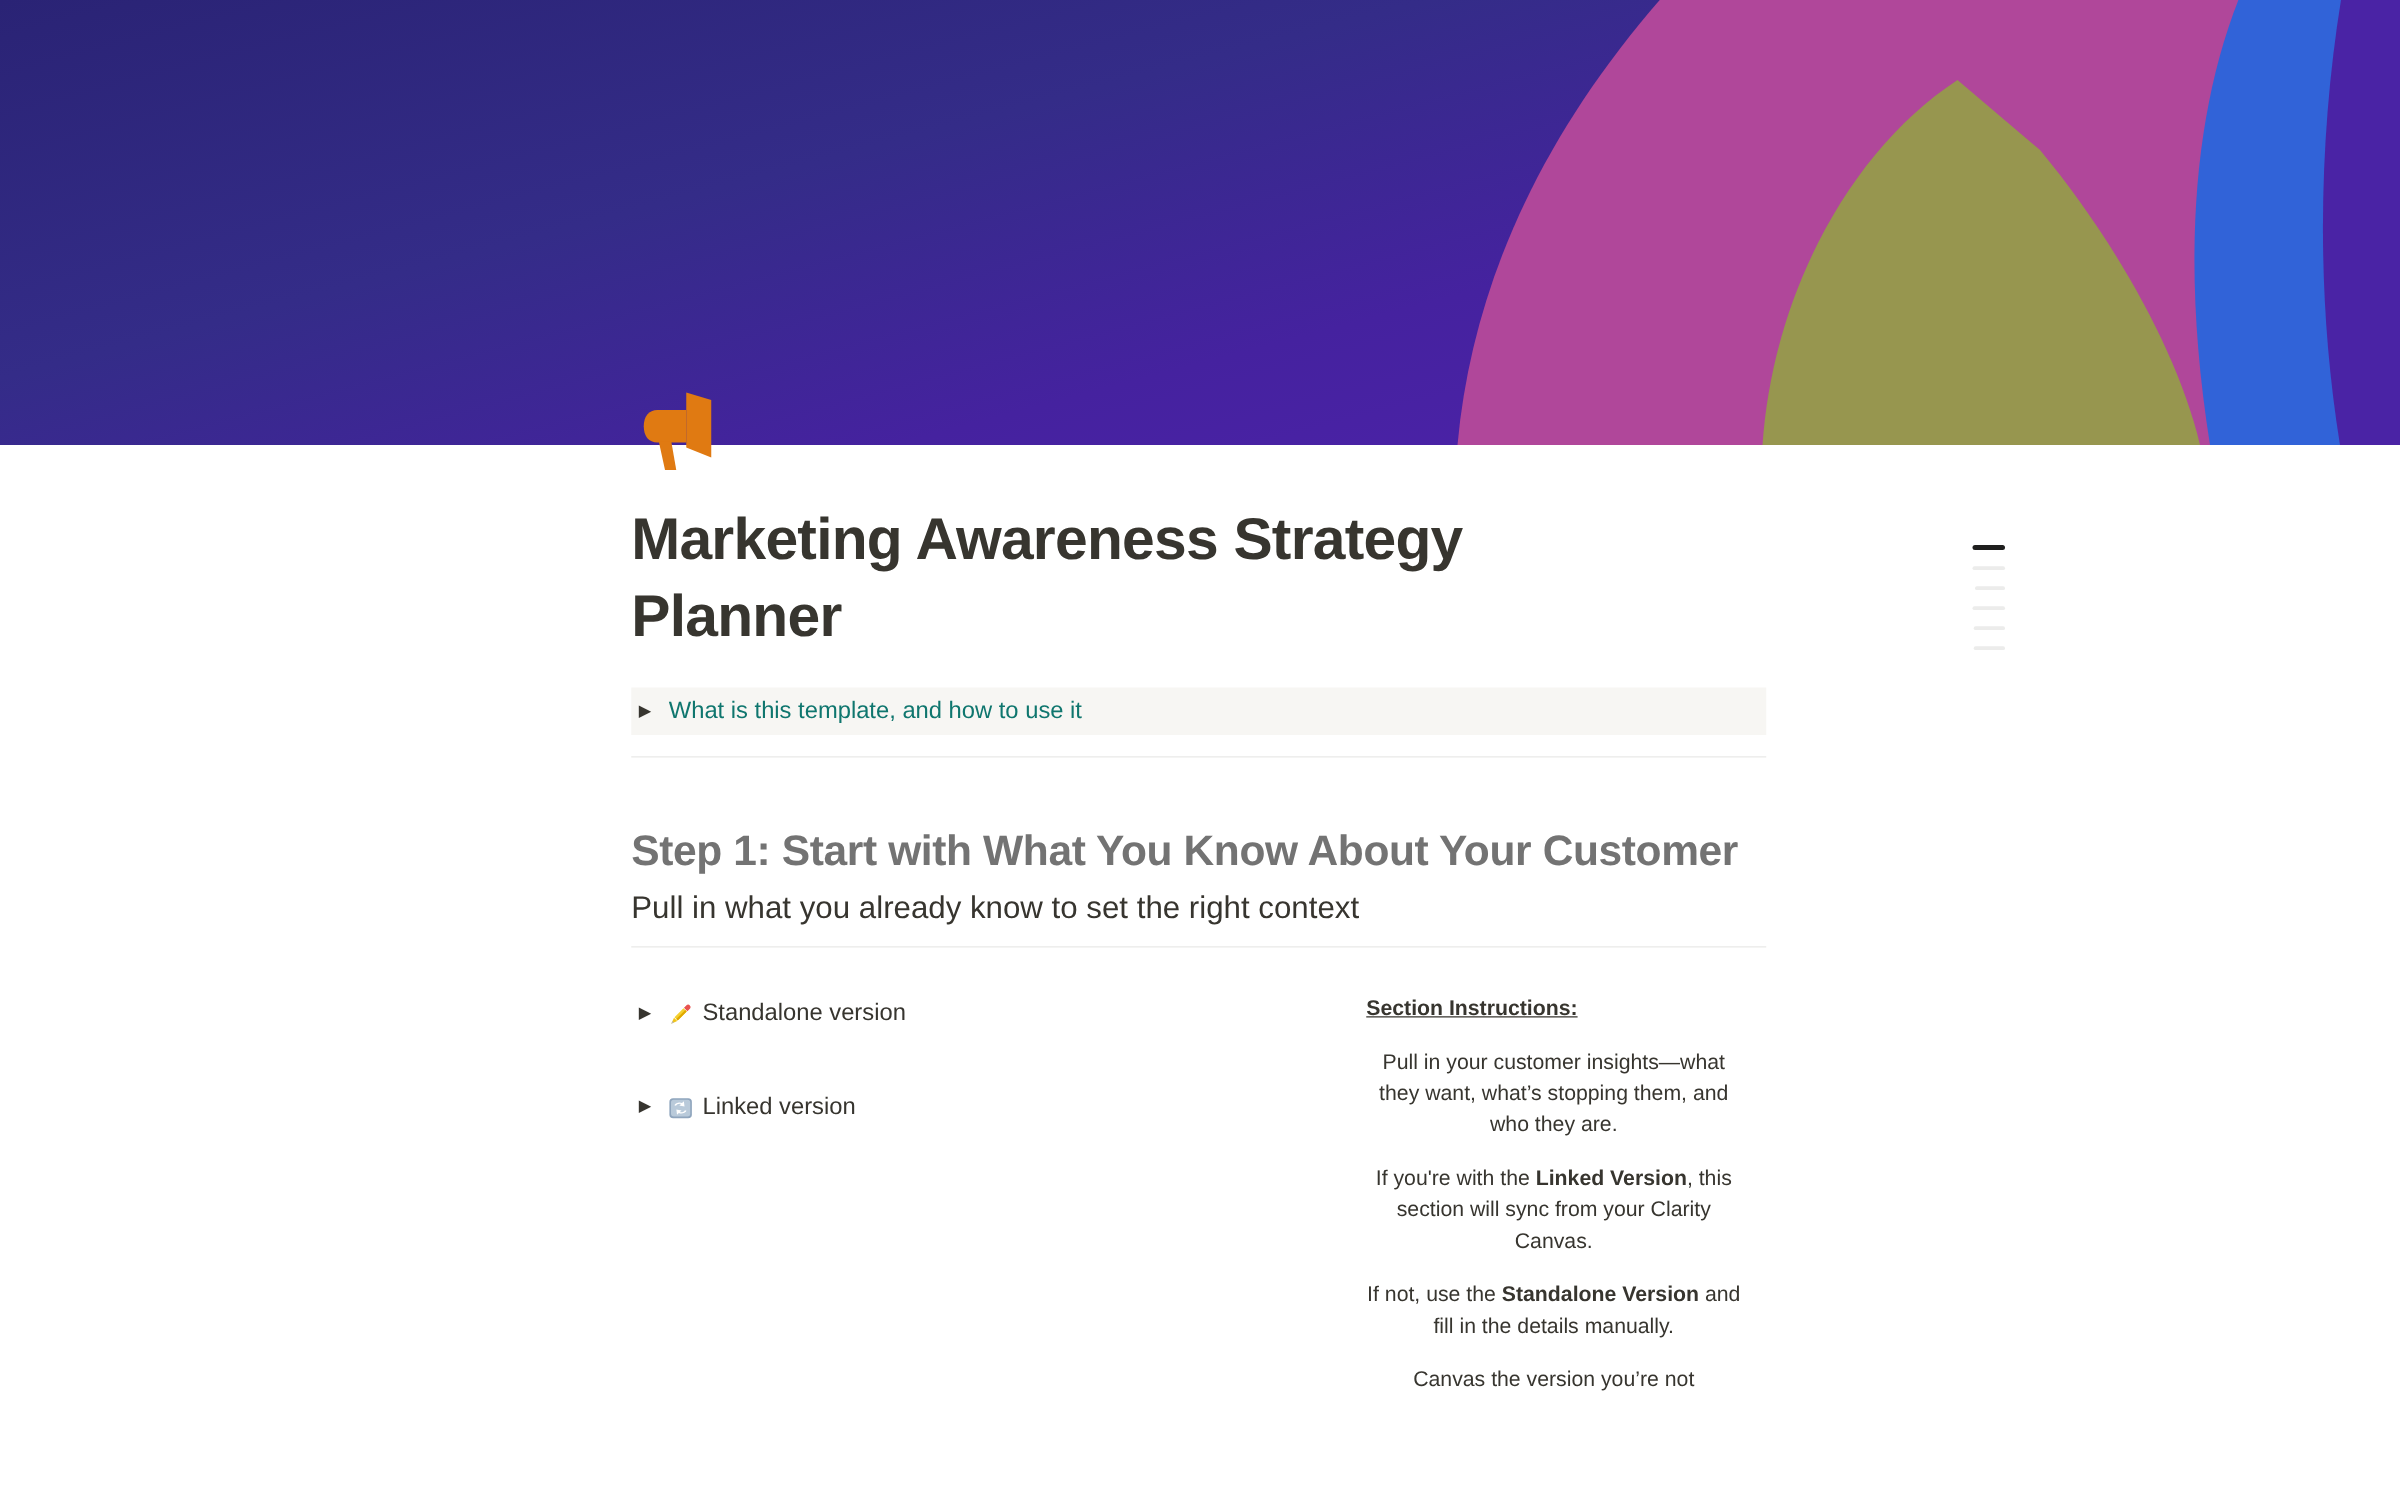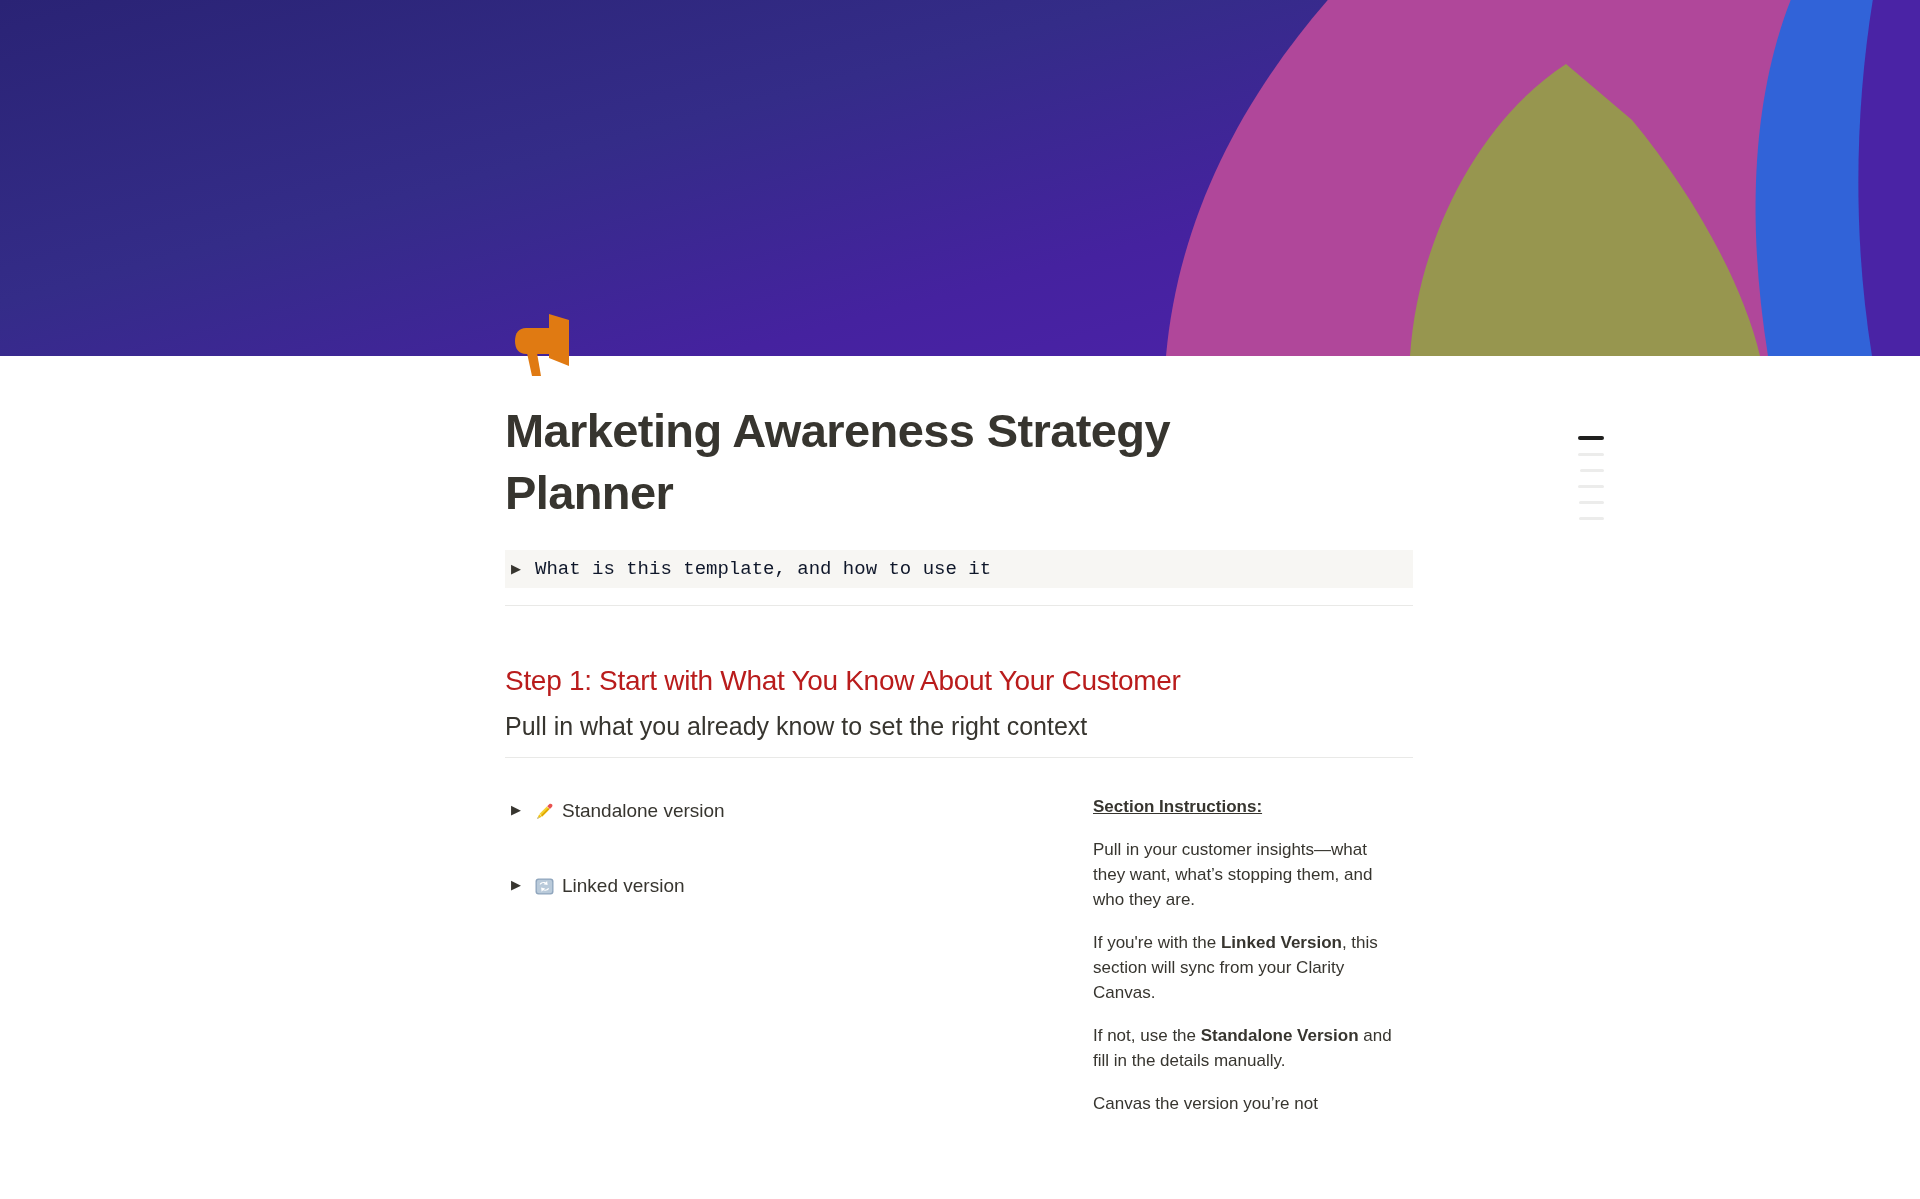--- a/index.html
+++ b/index.html
@@ -90,38 +90,37 @@
     width: 22px;
     text-align: center;
     font-size: 13px;
     line-height: 26px;
     color: #37352f;
     user-select: none;
   }
   .toggle-label {
     font-size: 19px;
     line-height: 26px;
-    color: #0f172a;
-    font-family: Liberation Mono, monospace;
+    color: #0f766e;
   }
 
   .divider {
     height: 1px;
     background: #e9e9e7;
     margin: 17px 0 0 0;
     width: 908px;
   }
 
   
   .section-heading {
-    font-size: 28px;
+    font-size: 34px;
     line-height: 38px;
-    font-weight: 400;
+    font-weight: 700;
     letter-spacing: -0.3px;
-    color: #b91c1c;
+    color: #737373;
     margin: 0;
     padding-top: 56px;
   }
   .section-sub {
     font-size: 25px;
     line-height: 28px;
     color: #37352f;
     margin: 12px 0 0 0;
   }
 
@@ -159,20 +158,21 @@
     font-weight: 700;
     color: #37352f;
     margin: 0;
     text-decoration: underline;
   }
   .instr-p {
     font-size: 17px;
     line-height: 25px;
     color: #37352f;
     margin: 18px 0 0 0;
+    text-align: center;
   }
   .instr-p b { font-weight: 700; }
 
   
   .toc {
     position: absolute;
     right: 24px;
     top: 436px;
     width: 40px;
     display: flex;

